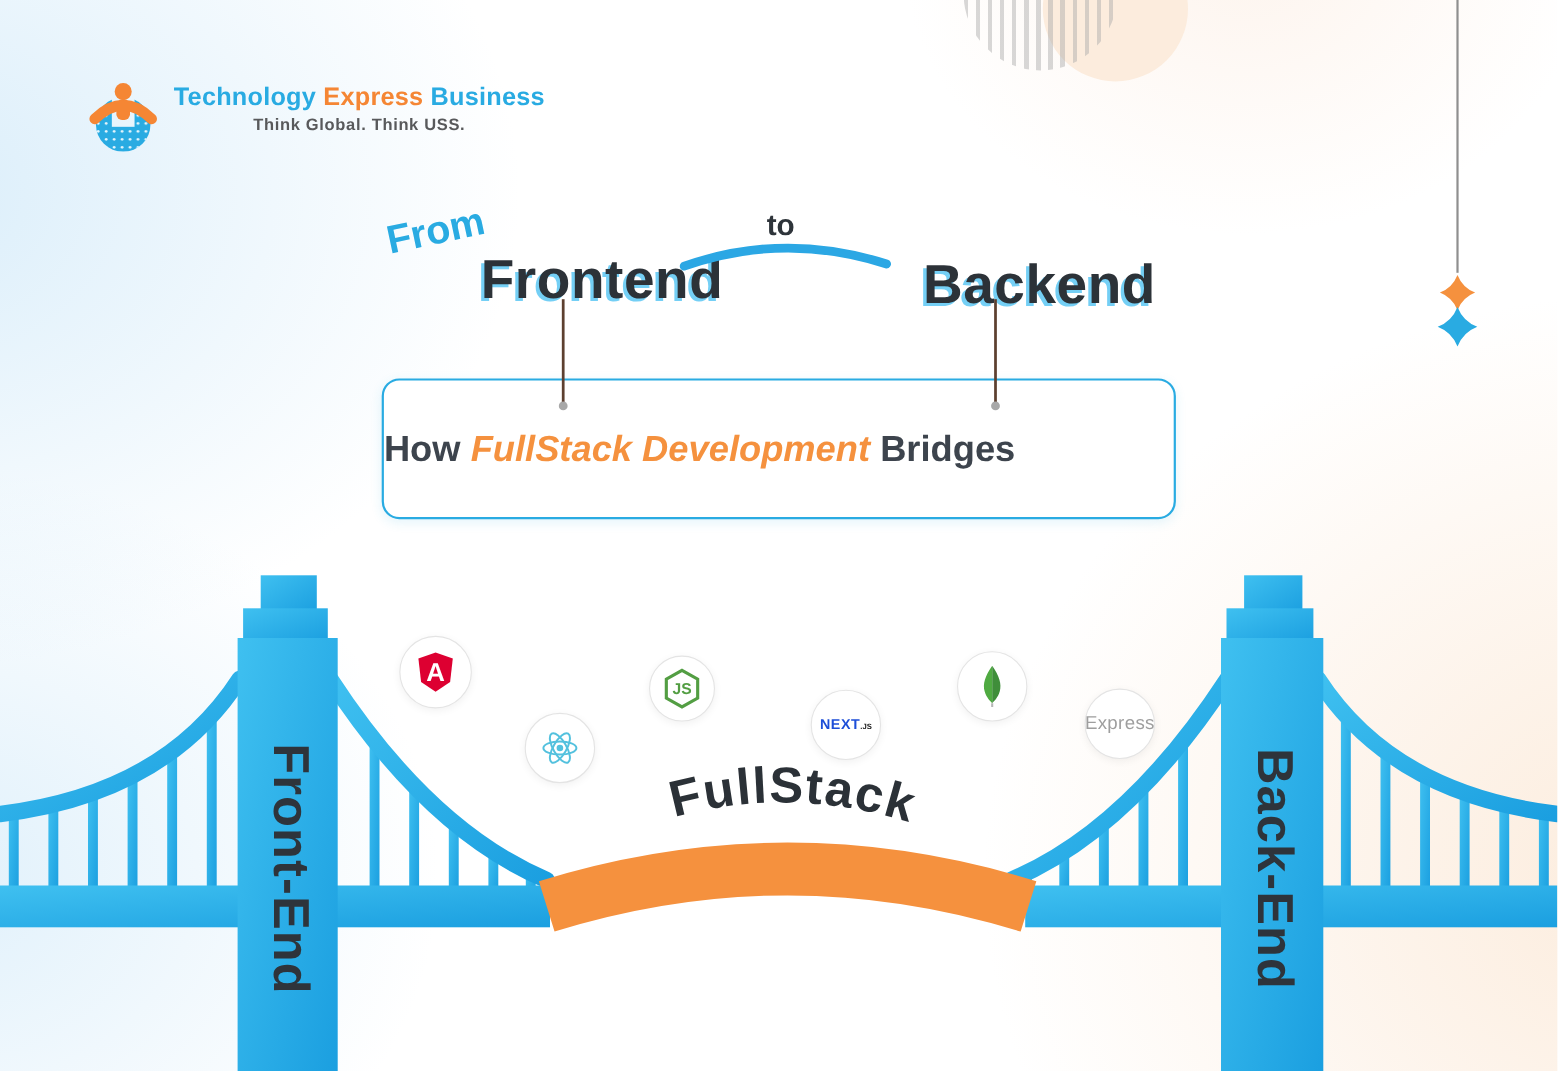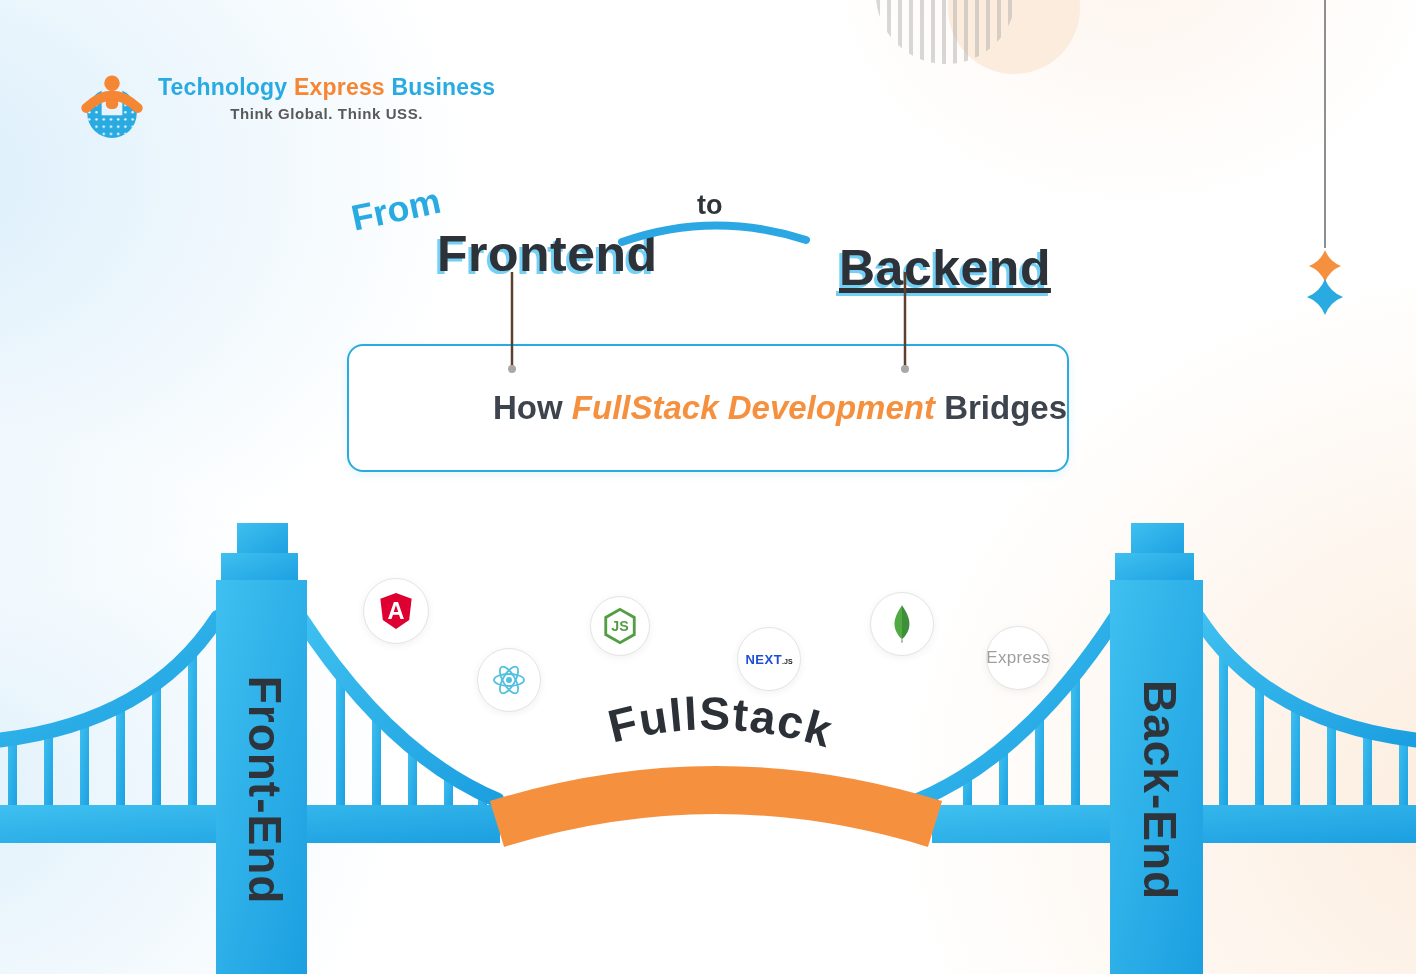--- a/index.html
+++ b/index.html
@@ -26,27 +26,27 @@
   .logo-name{font-size:23px;font-weight:700;letter-spacing:.2px;white-space:nowrap;}
   .logo-name .w-blue{color:#29abe2;}
   .logo-name .w-orange{color:#f58634;}
   .logo-tagline{font-size:15px;font-weight:700;color:#58595b;letter-spacing:.6px;margin-top:4px;text-align:center;}
   
   .hl-from{position:absolute;left:352px;top:198px;font-size:36px;font-weight:700;color:#29abe2;
     transform:rotate(-12deg);transform-origin:left center;}
   .hl-word{position:absolute;font-size:50px;font-weight:800;color:#2c3238;letter-spacing:.5px;
     text-shadow:-3px 3px 0 rgba(92,199,243,.85);padding-left:32px;}
   .hl-left{left:405px;top:225px;}
-  .hl-right{left:807px;top:239px;text-decoration:underline;}
+  .hl-right{left:807px;top:229px;}
   .hl-to{position:absolute;left:697px;top:190px;font-size:27px;font-weight:700;color:#2e343a;}
   .headline-decor{position:absolute;left:340px;top:185px;width:740px;height:300px;z-index:3;}
   
   .title-box{position:absolute;left:347px;top:344px;width:722px;height:128px;background:#fff;
     border:2.5px solid #29abe2;border-radius:16px;box-sizing:border-box;z-index:2;
-    display:flex;flex-direction:column;align-items:flex-end;justify-content:center;
+    display:flex;flex-direction:column;align-items:flex-start;justify-content:center;
     box-shadow:0 3px 10px rgba(41,171,226,.12);}
   .title-line{font-size:33px;font-weight:600;color:#3d444d;line-height:44px;white-space:nowrap;}
   .title-hl{color:#f5913e;font-weight:800;font-style:italic;}
   
   .badge{position:absolute;background:#fff;border:1px solid #e4e4e4;border-radius:50%;
     box-shadow:0 2px 8px rgba(0,0,0,.06);display:flex;align-items:center;justify-content:center;z-index:4;}
   .b-angular{left:363px;top:578px;width:64px;height:64px;}
   .b-react{left:477px;top:648px;width:62px;height:62px;}
   .b-node{left:590px;top:596px;width:58px;height:58px;}
   .b-next{left:737px;top:627px;width:62px;height:62px;}

